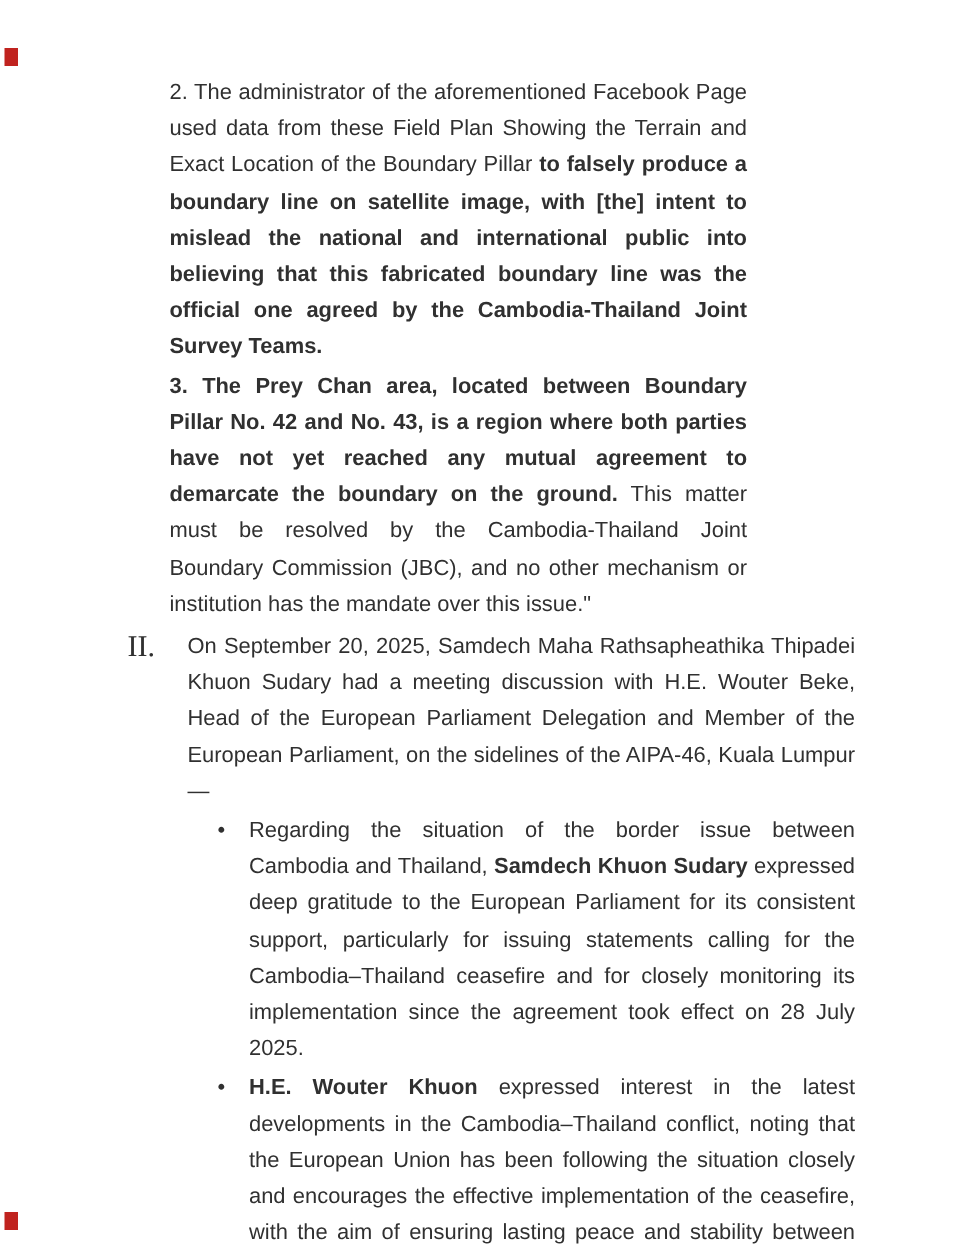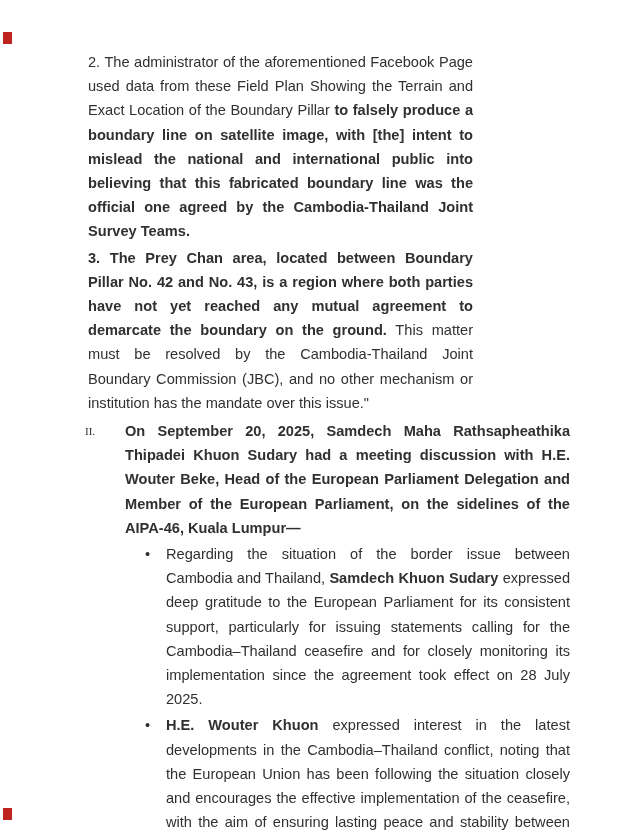--- a/index.html
+++ b/index.html
@@ -29,40 +29,40 @@
   .scan-mark.bottom { left: 3px; top: 808px; }
   .content {
     position: absolute;
     left: 0;
     top: 50px;
     width: 639px;
     font-size: 14.6px;
     line-height: 24.2px;
   }
   .subpara {
-    margin: 0 0 2px 88px;
+    margin: 0 0 2px 113px;
     width: 385px;
     text-align: justify;
   }
   .section {
     display: flex;
     margin-top: 4px;
   }
   .numeral {
     margin-left: 85px;
     width: 40px;
     flex: 0 0 40px;
     font-family: "Liberation Serif", serif;
-    font-size: 11px;
+    font-size: 20px;
   }
   .section-body {
     width: 445px;
     text-align: justify;
   }
-  .section-body.semibold { font-weight: 700; }
+  .section-body.semibold { font-weight: 400; }
   .bullet-item {
     display: flex;
     margin: 2px 0 0 145px;
     width: 425px;
   }
   .bullet-glyph {
     flex: 0 0 21px;
     width: 21px;
   }
   .bullet-text {

